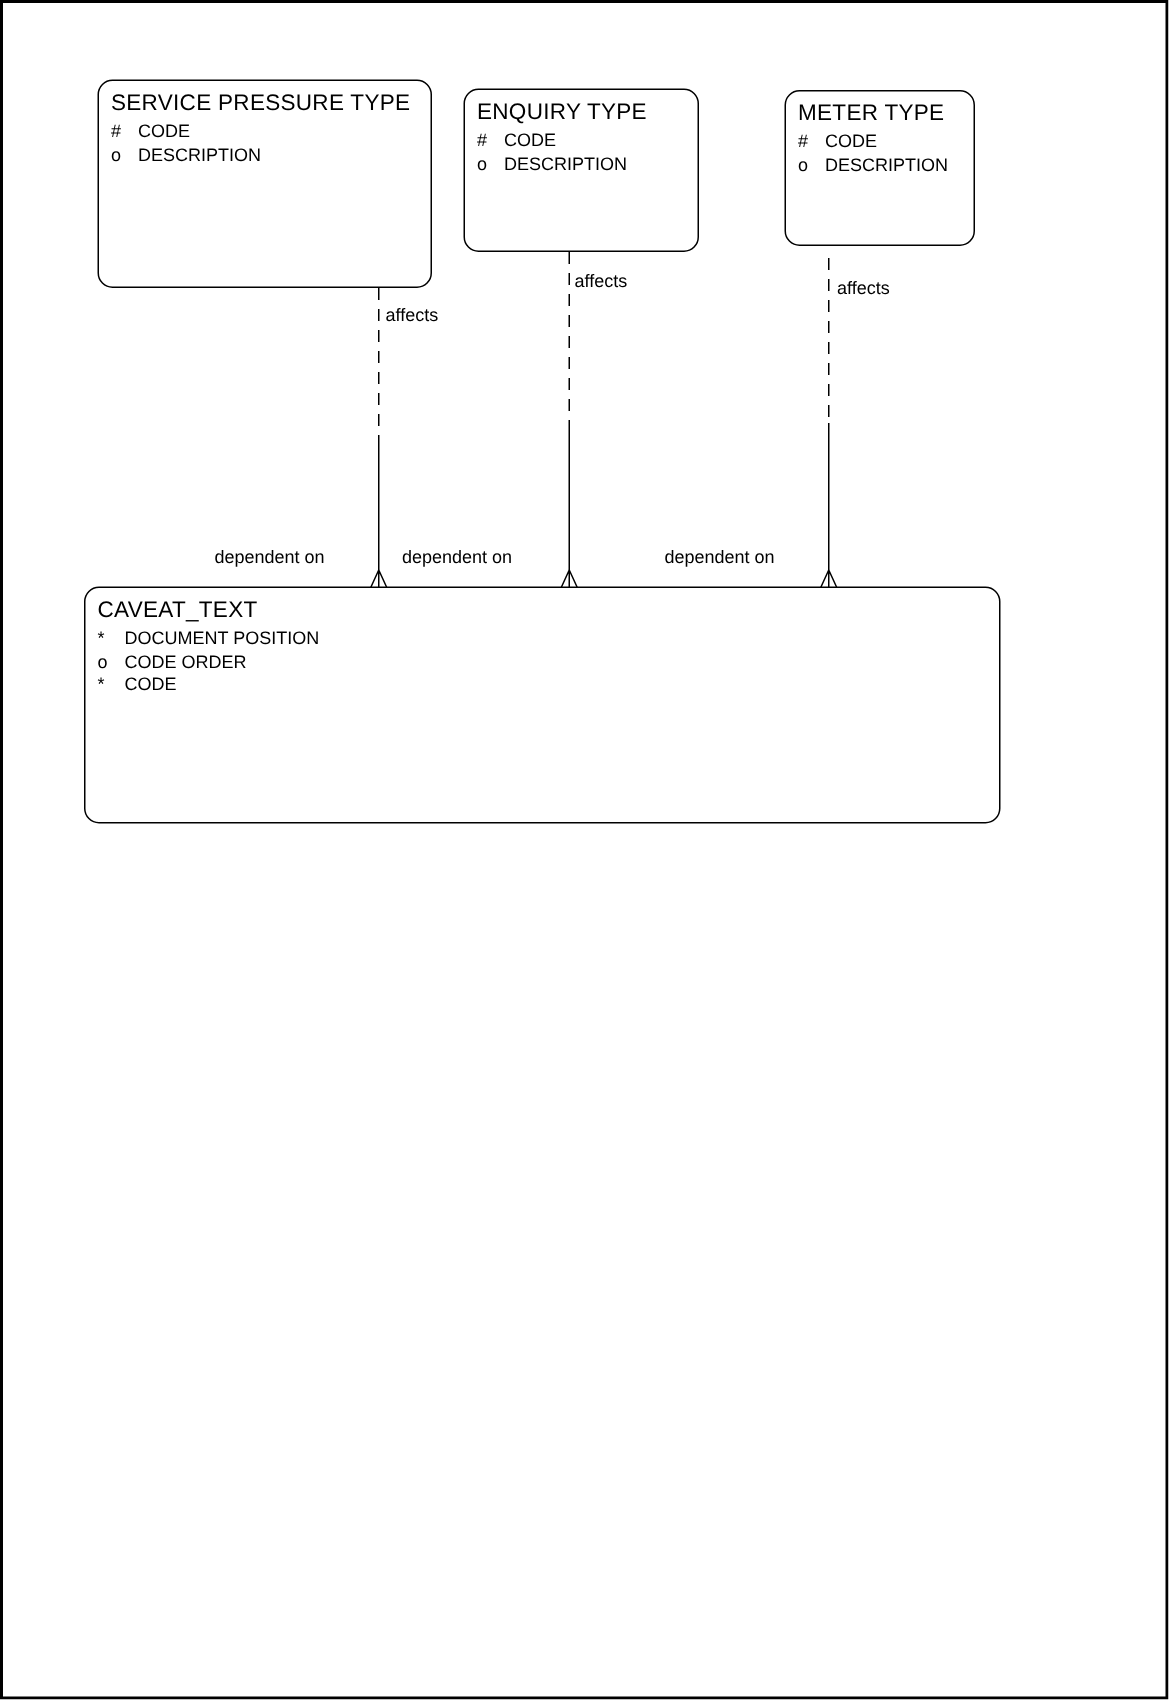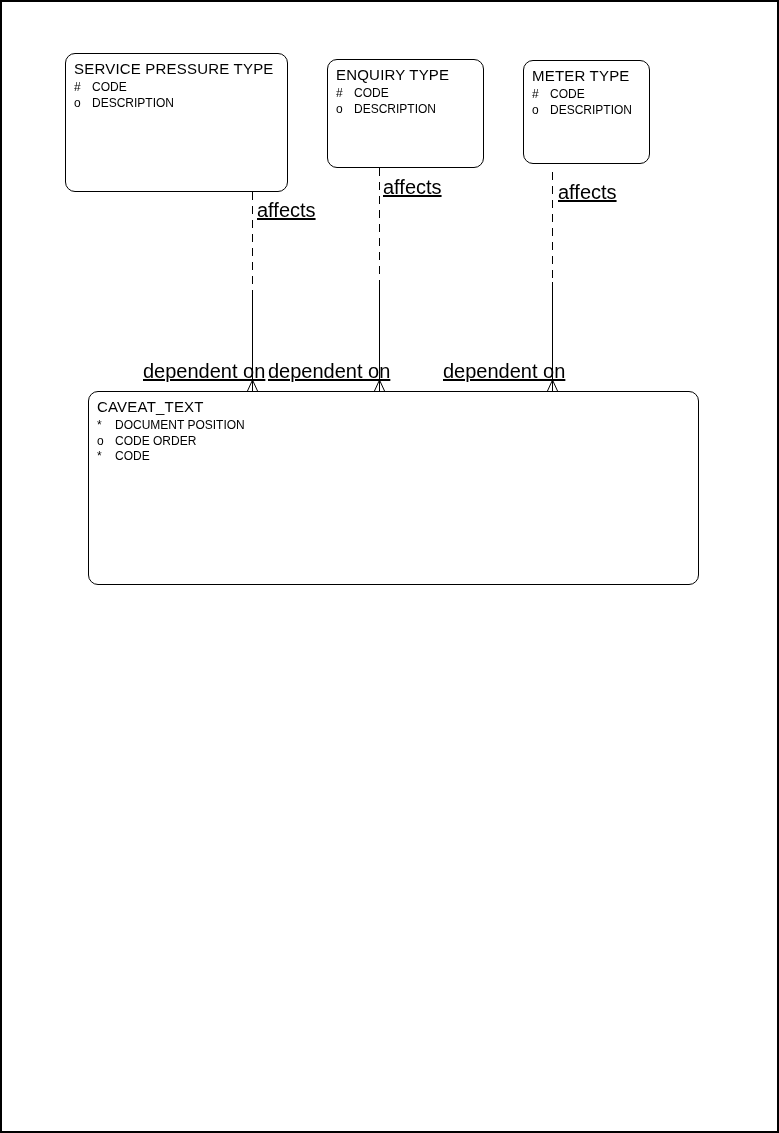--- a/index.html
+++ b/index.html
@@ -41,24 +41,23 @@
     line-height: 15.5px;
     white-space: nowrap;
   }
   .attr-prefix {
     display: inline-block;
     width: 18px;
     flex: 0 0 18px;
   }
   .rel-label {
     position: absolute;
-    font-size: 20px;
+    font-size: 12px;
     line-height: 15px;
     white-space: nowrap;
-    text-decoration: underline;
   }
   .rel-label.to-right { width: 100px; text-align: left; }
 </style>
 </head>
 <body>
 
 <div class="canvas">
 
   <svg class="overlay" viewBox="0 0 779 1133" xmlns="http://www.w3.org/2000/svg">
     <g stroke="#000000" stroke-width="1" fill="none">
@@ -85,21 +84,21 @@
         <span class="attr-prefix">#</span>
         <span>CODE</span>
       </div>
       <div class="attr-row">
         <span class="attr-prefix">o</span>
         <span>DESCRIPTION</span>
       </div>
     </div>
   </div>
 
-  <div class="entity" style="left:325px; top:57px; width:157px; height:109px;">
+  <div class="entity" style="left:307px; top:57px; width:157px; height:109px;">
     <div class="entity-title">ENQUIRY TYPE</div>
     <div class="attr-list">
       <div class="attr-row">
         <span class="attr-prefix">#</span>
         <span>CODE</span>
       </div>
       <div class="attr-row">
         <span class="attr-prefix">o</span>
         <span>DESCRIPTION</span>
       </div>
@@ -113,21 +112,21 @@
         <span class="attr-prefix">#</span>
         <span>CODE</span>
       </div>
       <div class="attr-row">
         <span class="attr-prefix">o</span>
         <span>DESCRIPTION</span>
       </div>
     </div>
   </div>
 
-  <div class="entity" style="left:54px; top:389px; width:611px; height:194px;margin-left:32px;">
+  <div class="entity" style="left:54px; top:389px; width:611px; height:158px;">
     <div class="entity-title">CAVEAT_TEXT</div>
     <div class="attr-list">
       <div class="attr-row">
         <span class="attr-prefix">*</span>
         <span>DOCUMENT POSITION</span>
       </div>
       <div class="attr-row">
         <span class="attr-prefix">o</span>
         <span>CODE ORDER</span>
       </div>

